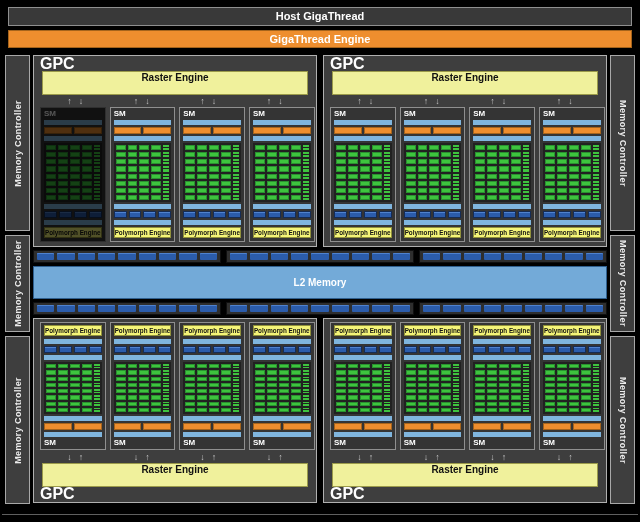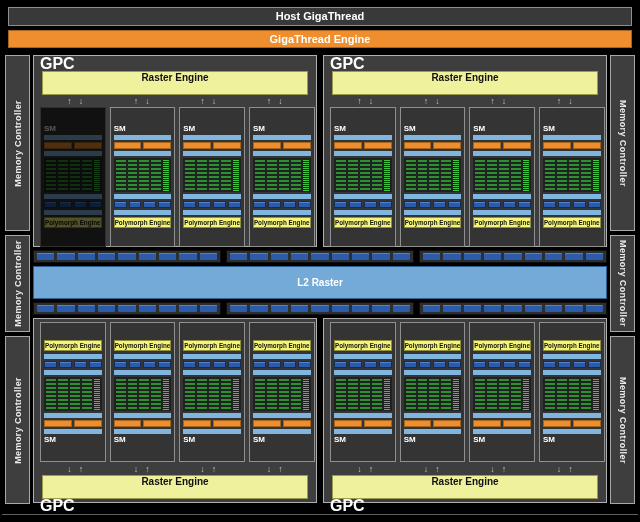--- a/index.html
+++ b/index.html
@@ -31,21 +31,21 @@
   .gpc.bl{left:33px;top:318px;height:185px;} .gpc.br{left:323px;top:318px;height:185px;}
   .gpc-label{height:12px;font-size:16px;font-weight:bold;color:#fff;line-height:12px;flex:0 0 auto;}
   .raster{height:24px;margin:1px 2px;background:var(--raster-yellow);border:1px solid #9b9b4a;
     color:#111;font-weight:bold;font-size:10px;text-align:center;line-height:11px;flex:0 0 auto;}
   .arrow-row{height:10px;display:flex;margin:0 2px;flex:0 0 auto;}
   .arrow-group{flex:1;display:flex;justify-content:center;gap:7px;}
   .arrow{font-size:9px;line-height:10px;font-weight:bold;color:var(--arrow-gray);}
 
   .sm-row{flex:1;display:flex;gap:4px;margin:1px 0 2px;}
   .sm{flex:1;background:var(--sm-bg);border:1px solid #8f8f8f;display:flex;
-      flex-direction:column;padding:16px 2px;}
+      flex-direction:column;padding:1px 2px;}
   .sm.disabled{filter:brightness(0.33);}
   .sm-label{height:10px;font-size:8px;font-weight:bold;color:#fff;line-height:10px;
     padding-left:1px;flex:0 0 auto;}
   .hbar{height:5px;margin:1px 1px;background:var(--light-blue);flex:0 0 auto;}
   .seg-row{height:7px;margin:1px 1px;display:flex;gap:2px;flex:0 0 auto;}
   .seg{flex:1;}
   .sched{background:var(--orange);border:1px solid #a5641c;}
   .tex{background:var(--dark-blue);border:1px solid #152c55;box-shadow:inset 0 1px 0 #4f82cf;}
   .core-grid{flex:1;margin:1px 1px;background:var(--grid-bg);padding:2px;display:flex;
     flex-direction:column;gap:2px;}
@@ -1822,21 +1822,21 @@
         <div class="strip-seg"></div>
         <div class="strip-seg"></div>
         <div class="strip-seg"></div>
         <div class="strip-seg"></div>
         <div class="strip-seg"></div>
         <div class="strip-seg"></div>
         <div class="strip-seg"></div>
         <div class="strip-seg"></div>
       </div>
     </div>
-  <div class="l2-bar">L2 Raster</div>
+  <div class="l2-bar">L2 Memory</div>
   <div class="strip-row bottom" id="stripBottom">
       <div class="strip-group">
         <div class="strip-seg"></div>
         <div class="strip-seg"></div>
         <div class="strip-seg"></div>
         <div class="strip-seg"></div>
         <div class="strip-seg"></div>
         <div class="strip-seg"></div>
         <div class="strip-seg"></div>
         <div class="strip-seg"></div>

